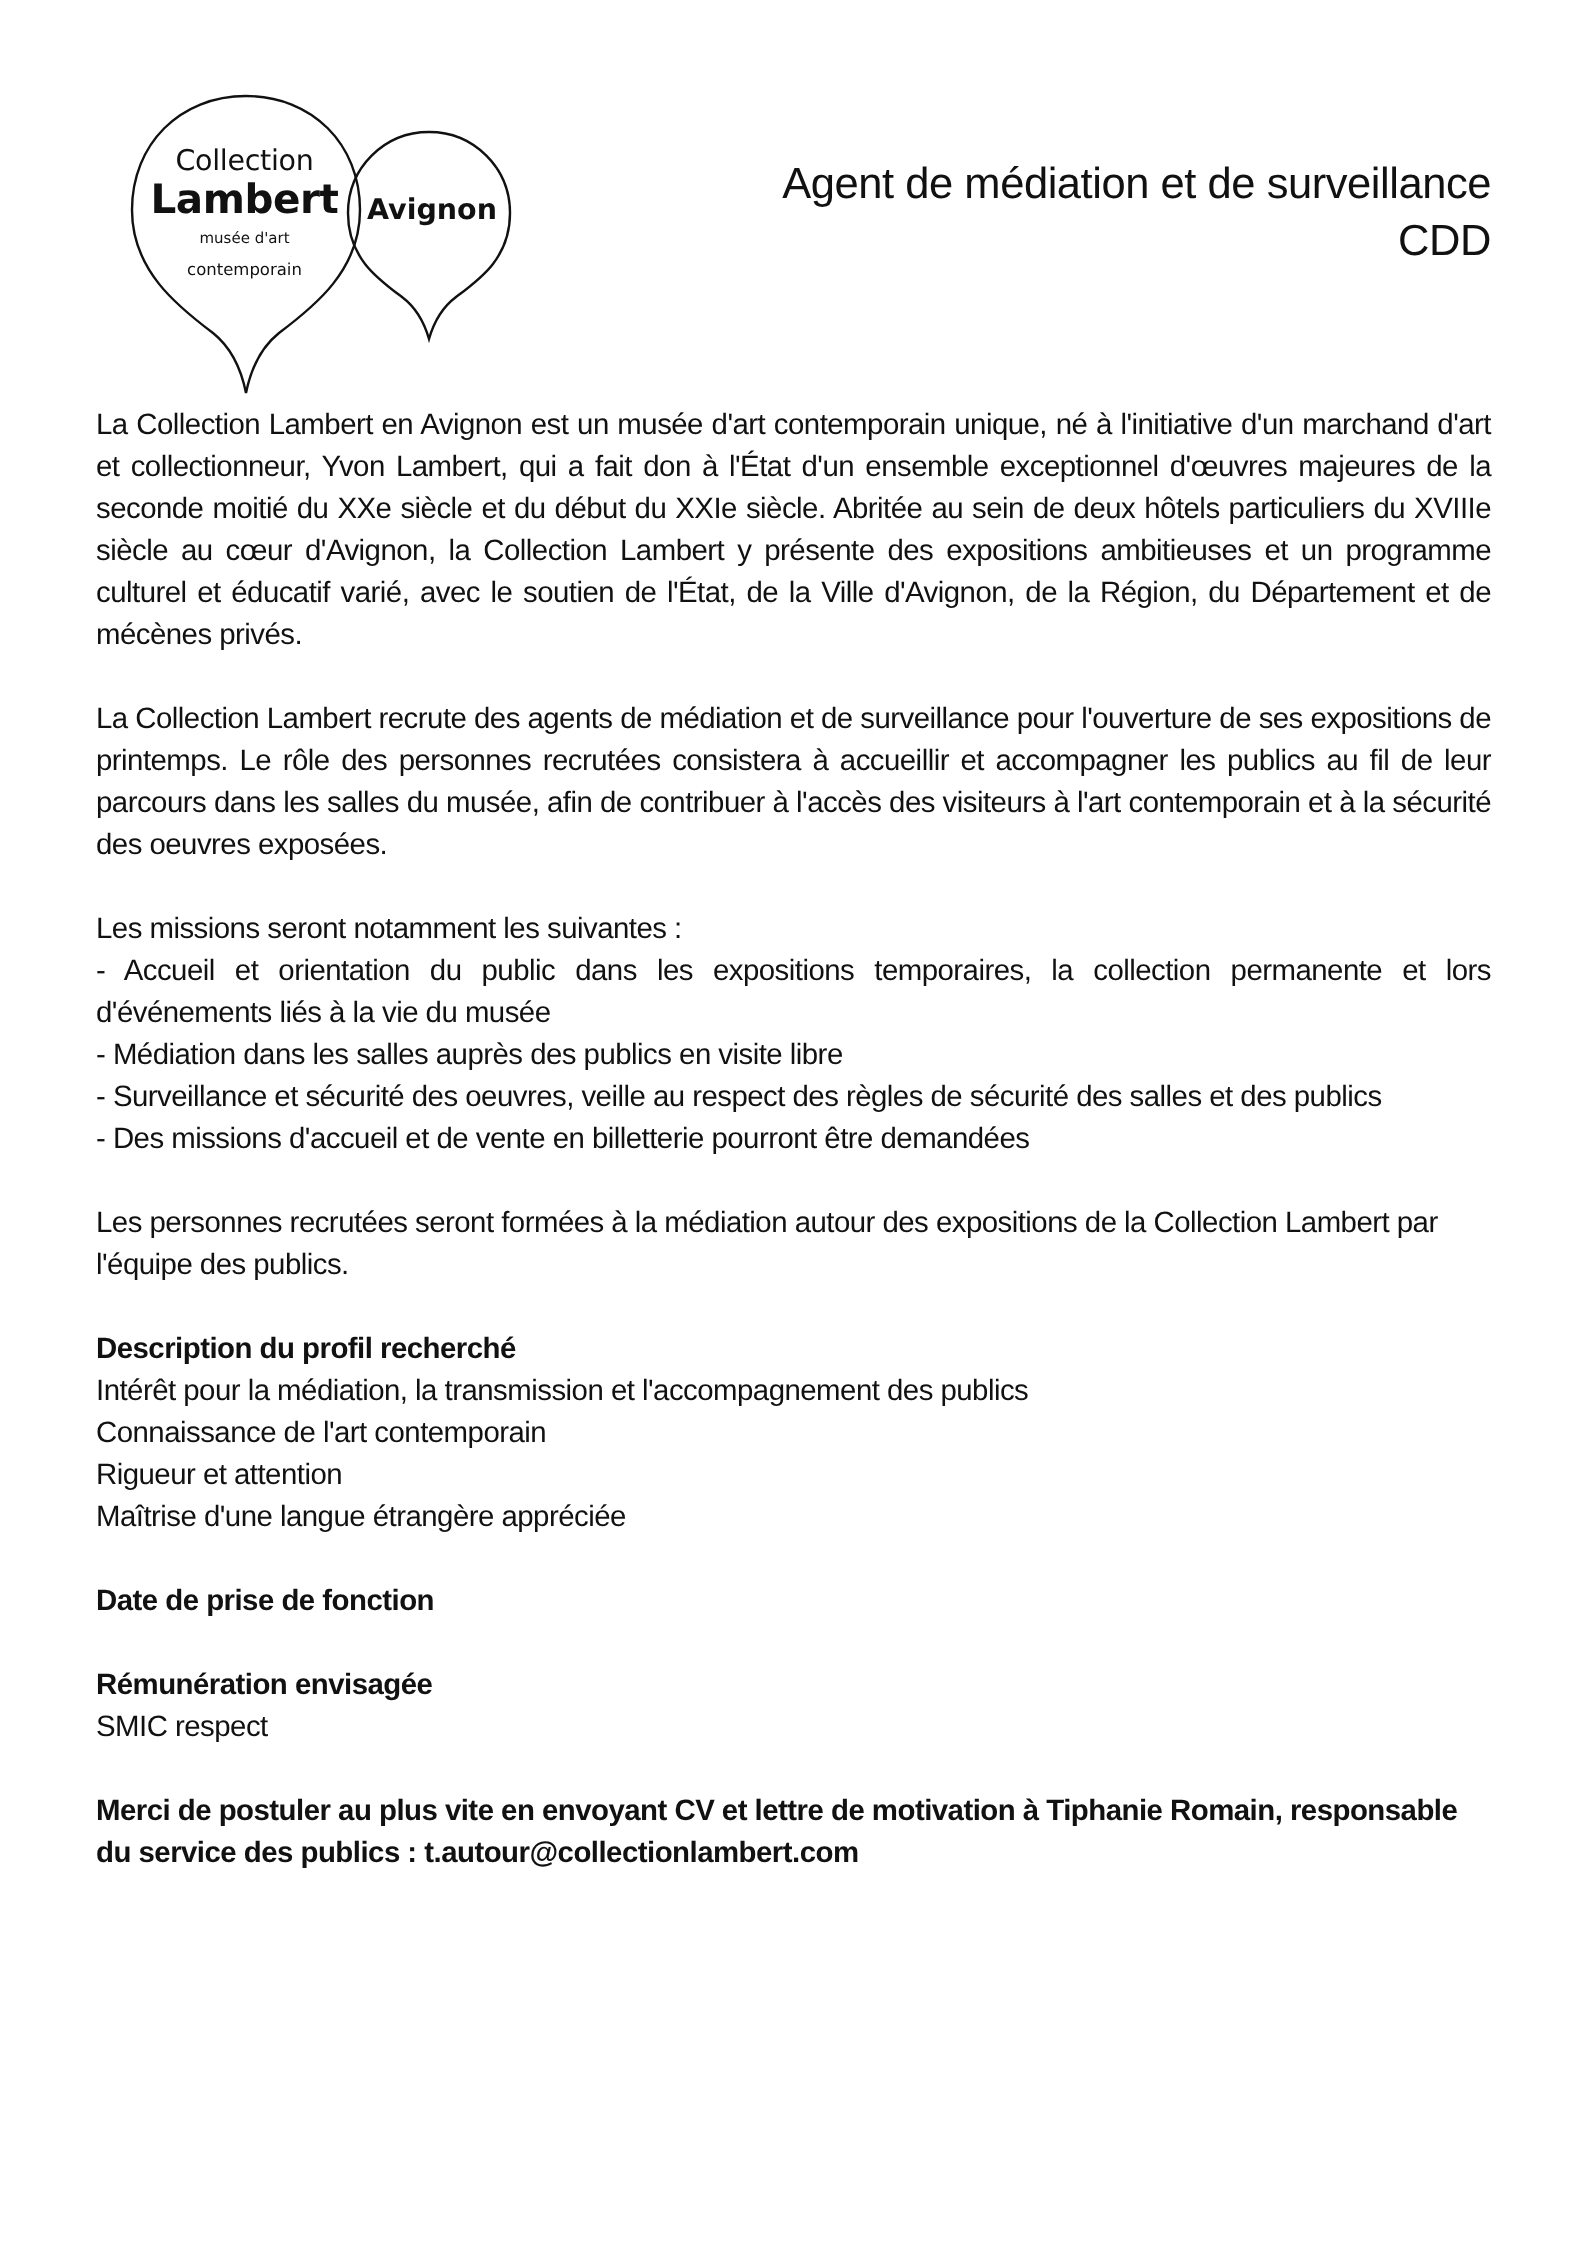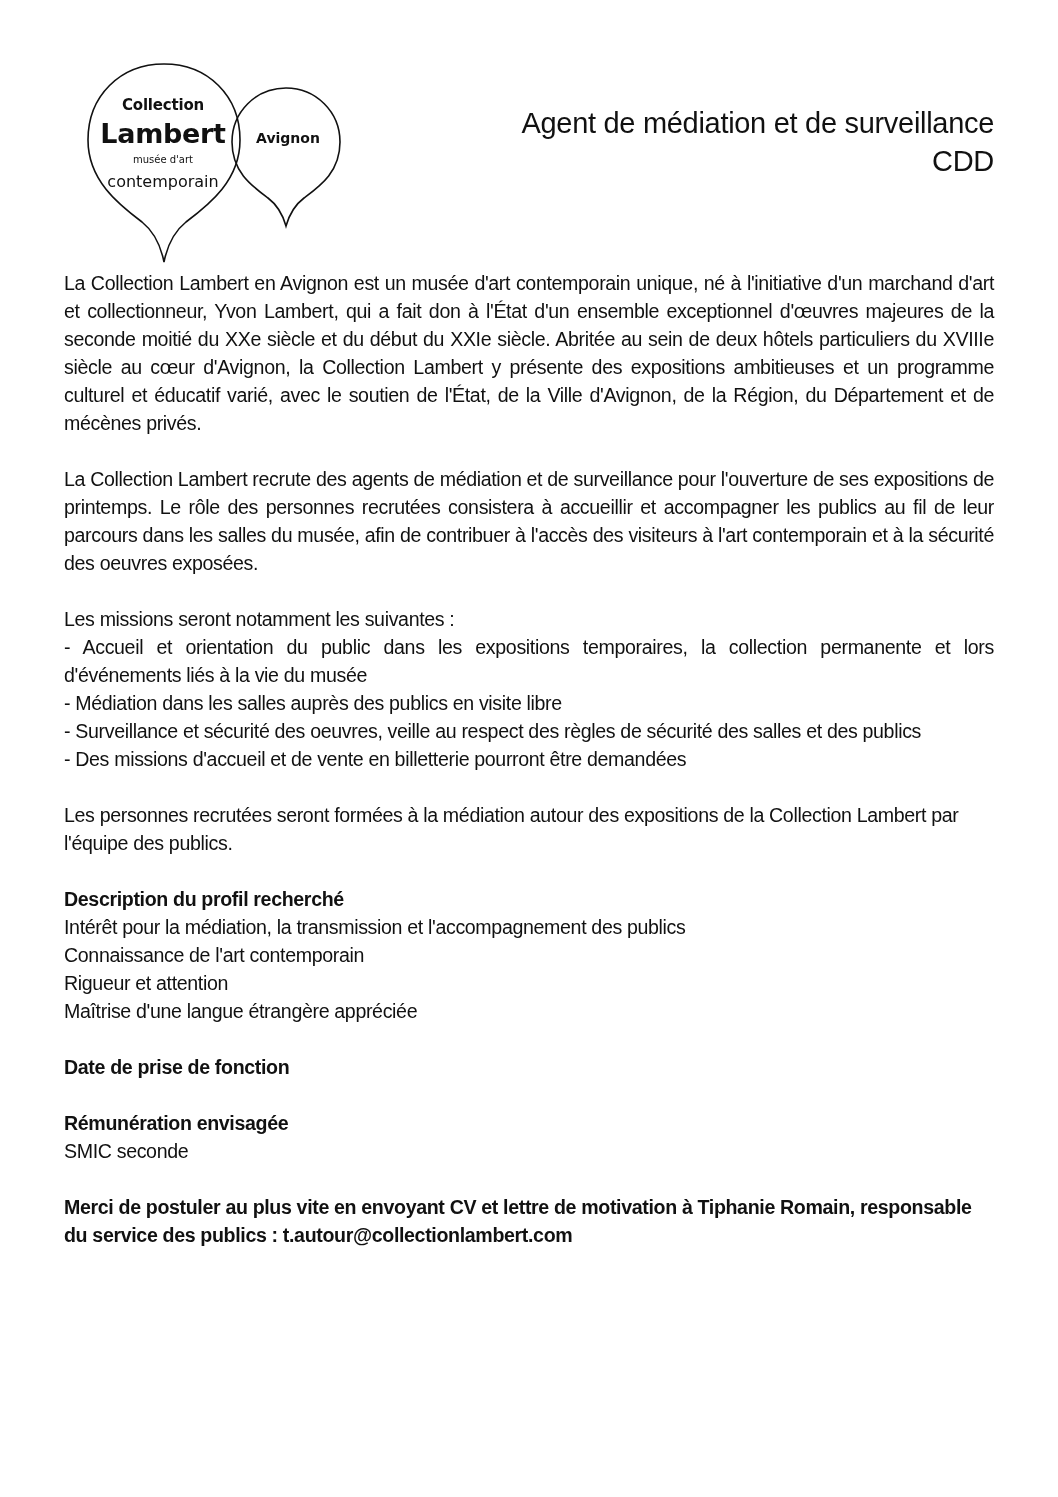--- a/index.html
+++ b/index.html
@@ -29,37 +29,37 @@
     }
     .logo-text {
       position: absolute;
       text-align: center;
       color: #111;
       font-family: "DejaVu Sans", sans-serif;
       line-height: 1;
     }
     .logo-collection {
       left: 0; width: 158px; top: 36px;
-      font-size: 15px; font-weight: bold; letter-spacing: -0.2px;
+      font-size: 19px; font-weight: normal; letter-spacing: -0.2px;
     }
     .logo-lambert {
       left: 0; width: 158px; top: 58px;
       font-size: 27px; font-weight: bold; letter-spacing: -0.3px;
     }
     .logo-musee {
       left: 0; width: 158px; top: 93px;
       font-size: 10px;
     }
     .logo-contemp {
       left: 0; width: 158px; top: 112px;
-      font-size: 16px;
+      font-size: 11px;
     }
     .logo-avignon {
       left: 153px; width: 102px; top: 69px;
-      font-size: 14px; font-weight: bold;
+      font-size: 19px; font-weight: bold;
     }
     .title-block {
       position: absolute;
       right: 64px;
       top: 60px;
       text-align: right;
       font-size: 29px;
       line-height: 38px;
       letter-spacing: -0.3px;
       color: #111;
@@ -133,17 +133,17 @@
   <p>Intérêt pour la médiation, la transmission et l'accompagnement des publics</p>
   <p>Connaissance de l'art contemporain</p>
   <p>Rigueur et attention</p>
   <p>Maîtrise d'une langue étrangère appréciée</p>
   <div class="gap"></div>
 
   <p class="heading">Date de prise de fonction</p>
   <div class="gap"></div>
 
   <p class="heading">Rémunération envisagée</p>
-  <p>SMIC seconde</p>
+  <p>SMIC respect</p>
   <div class="gap"></div>
 
   <p class="bold"><span>Merci de postuler au plus vite en envoyant CV et lettre de motivation à Tiphanie Romain, responsable du service des publics : </span><span>t.autour@collectionlambert.com</span></p>
 </div>
 
 </body></html>

